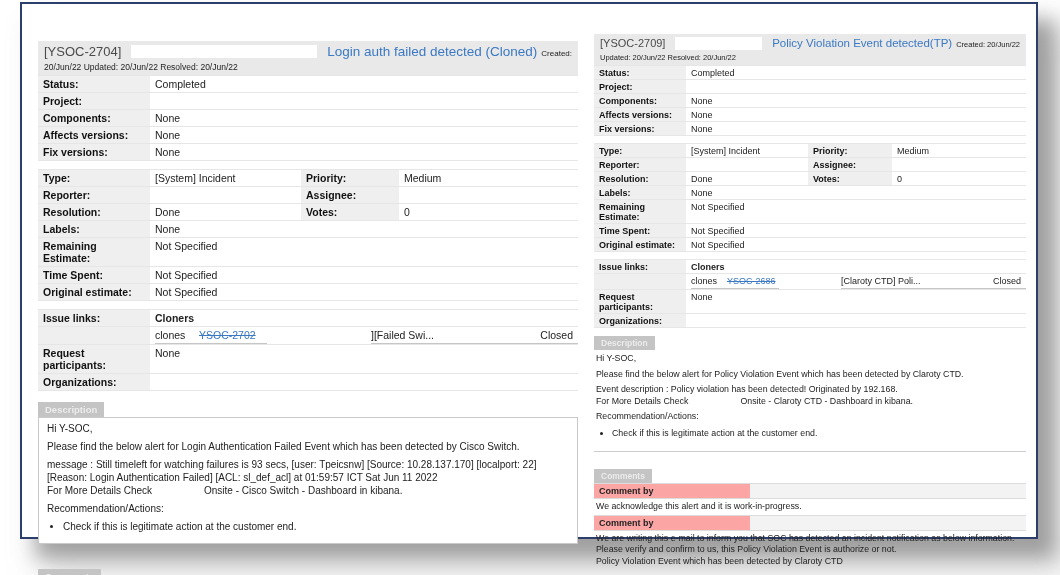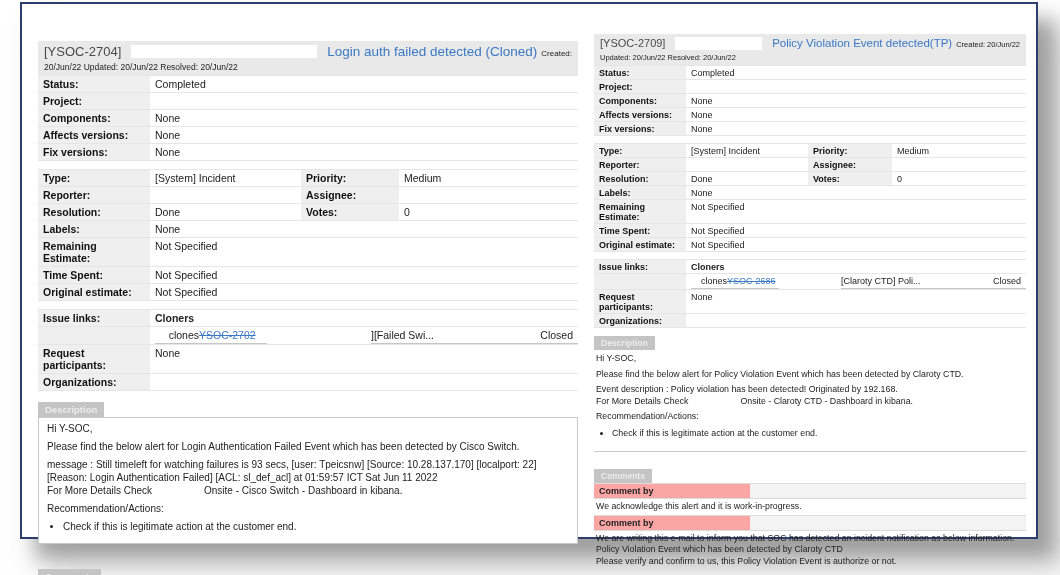--- a/index.html
+++ b/index.html
@@ -48,21 +48,21 @@
   .p-right .fv-full { flex:1; }
   .p-right .fv1 { width:122px; }
   .p-right .fl2 { width:84px; }
   .p-right .fv2 { flex:1; }
   .p-left  .frow { min-height:15.5px; }
   .p-right .frow { min-height:12.6px; }
 
   
   .linkhead { font-weight:bold; flex:1; }
   .linkrow { display:flex; flex:1; padding:0 !important; }
-  .lgrp { display:flex; border-bottom:1px solid #c6c6c6; padding:2px 0;text-align:right; }
+  .lgrp { display:flex; border-bottom:1px solid #c6c6c6; padding:2px 0; }
   .p-left  .lgrp { width:112px; margin-left:5px; }
   .p-right .lgrp { width:88px; margin-left:5px; }
   .rel { white-space:nowrap; }
   .p-left  .rel { width:44px; }
   .p-right .rel { width:36px; }
   .lkey { color:#3b79c4; text-decoration:line-through; white-space:nowrap; cursor:pointer; }
   .lspacer { }
   .p-left  .lspacer { width:104px; }
   .p-right .lspacer { width:62px; }
   .ltarget { flex:1; border-bottom:1px solid #c6c6c6; padding:2px 0; white-space:nowrap; overflow:hidden; }
@@ -335,19 +335,19 @@
         <span class="cby">Comment by</span>
         <span class="cstrip"></span>
       </div>
       <div class="crow-text">We acknowledge this alert and it is work-in-progress.</div>
       <div class="crow-author">
         <span class="cby">Comment by</span>
         <span class="cstrip"></span>
       </div>
       <div class="crow-text">
         <div>We are writing this e-mail to inform you that SOC has detected an incident notification as below information.</div>
+        <div>Please verify and confirm to us, this Policy Violation Event is authorize or not.</div>
         <div>Policy Violation Event which has been detected by Claroty CTD</div>
-        <div>Please verify and confirm to us, this Policy Violation Event is authorize or not.</div>
       </div>
     </div>
   </div>
 
 </div>
 
 </body></html>

